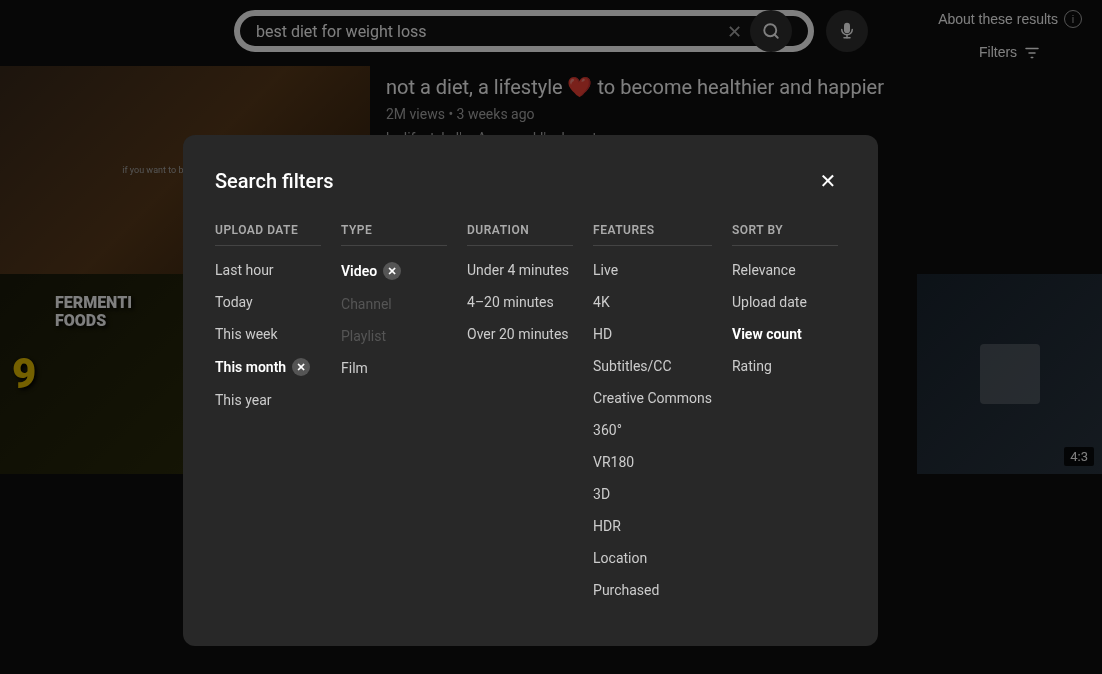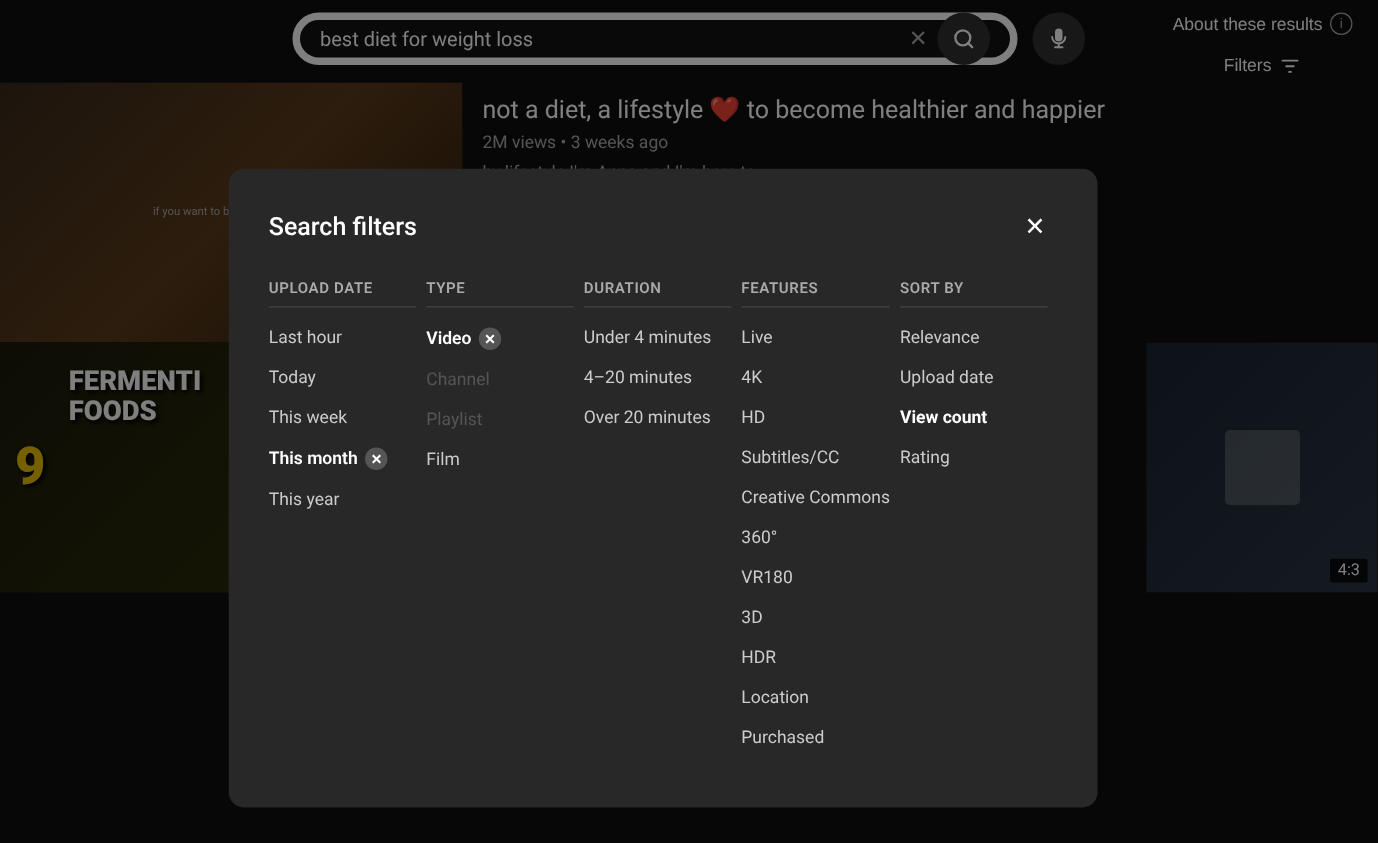--- a/index.html
+++ b/index.html
@@ -202,21 +202,21 @@
       font-size: 42px;
       font-weight: 900;
       color: #e8c000;
       line-height: 1;
     }
 
     .thumb-title-overlay {
       position: absolute;
       left: 55px;
       top: 20px;
-      font-size: 22px;
+      font-size: 16px;
       font-weight: 900;
       color: #fff;
       text-transform: uppercase;
       line-height: 1.1;
     }
 
     
     .thumb-3 {
       width: 185px;
       height: 200px;
@@ -281,21 +281,21 @@
       font-size: 20px;
       cursor: pointer;
       display: flex;
       align-items: center;
       justify-content: center;
       border-radius: 50%;
     }
 
     .filter-columns {
       display: flex;
-      gap: 0;
+      gap: 12px;
     }
 
     .filter-column {
       flex: 1;
       padding-right: 8px;
     }
 
     .column-header {
       font-size: 12px;
       font-weight: 600;

